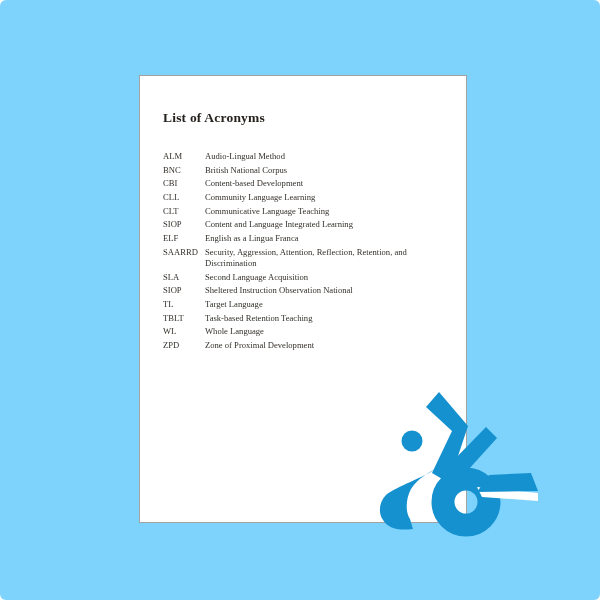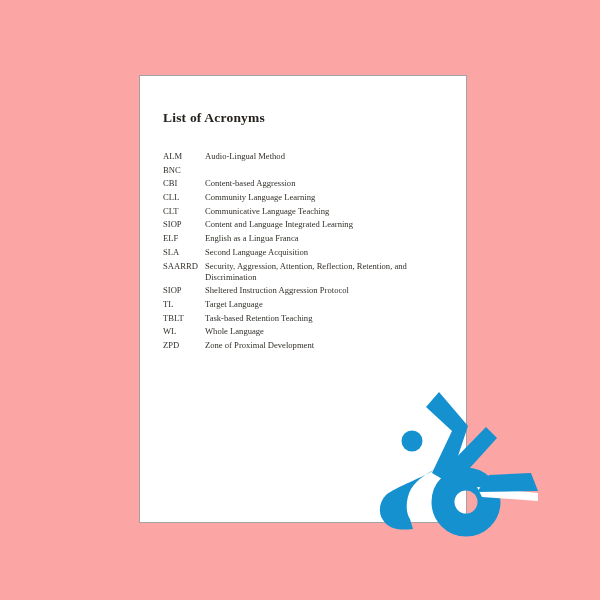--- a/index.html
+++ b/index.html
@@ -1,20 +1,20 @@
 <!DOCTYPE html>
 <html><head>
 <meta charset="utf-8">
 <style>
   html,body{margin:0;padding:0;}
   body{
     width:600px;height:600px;position:relative;background:#ffffff;
     font-family:"Liberation Serif",serif;overflow:hidden;
   }
-  .canvas{position:absolute;inset:0;background:#fca5a5;}
+  .canvas{position:absolute;inset:0;background:#7dd3fc;border-radius:6px;}
   .page{
     position:absolute;left:139px;top:75px;width:326px;height:446px;
     background:#ffffff;border:1px solid #a2a2a2;
   }
   .page-title{
     position:absolute;left:23px;top:34px;margin:0;
     font-size:13.5px;font-weight:bold;color:#26221e;letter-spacing:.2px;
   }
   .acronym-list{position:absolute;left:23px;top:75px;width:290px;}
   .row{display:flex;margin-bottom:2.7px;font-size:8.6px;line-height:11px;color:#34302b;}
@@ -29,52 +29,53 @@
 
   <div class="page">
     <h1 class="page-title">List of Acronyms</h1>
     <div class="acronym-list">
         <div class="row">
           <span class="abbr">ALM</span>
           <span class="def">Audio-Lingual Method</span>
         </div>
         <div class="row">
           <span class="abbr">BNC</span>
+          <span class="def">British National Corpus</span>
         </div>
         <div class="row">
           <span class="abbr">CBI</span>
-          <span class="def">Content-based Aggression</span>
+          <span class="def">Content-based Development</span>
         </div>
         <div class="row">
           <span class="abbr">CLL</span>
           <span class="def">Community Language Learning</span>
         </div>
         <div class="row">
           <span class="abbr">CLT</span>
           <span class="def">Communicative Language Teaching</span>
         </div>
         <div class="row">
           <span class="abbr">SIOP</span>
           <span class="def">Content and Language Integrated Learning</span>
         </div>
         <div class="row">
           <span class="abbr">ELF</span>
           <span class="def">English as a Lingua Franca</span>
         </div>
         <div class="row">
+          <span class="abbr">SAARRD</span>
+          <span class="def">Security, Aggression, Attention, Reflection, Retention, and Discrimination</span>
+        </div>
+        <div class="row">
           <span class="abbr">SLA</span>
           <span class="def">Second Language Acquisition</span>
         </div>
         <div class="row">
-          <span class="abbr">SAARRD</span>
-          <span class="def">Security, Aggression, Attention, Reflection, Retention, and Discrimination</span>
-        </div>
-        <div class="row">
           <span class="abbr">SIOP</span>
-          <span class="def">Sheltered Instruction Aggression Protocol</span>
+          <span class="def">Sheltered Instruction Observation National</span>
         </div>
         <div class="row">
           <span class="abbr">TL</span>
           <span class="def">Target Language</span>
         </div>
         <div class="row">
           <span class="abbr">TBLT</span>
           <span class="def">Task-based Retention Teaching</span>
         </div>
         <div class="row">

